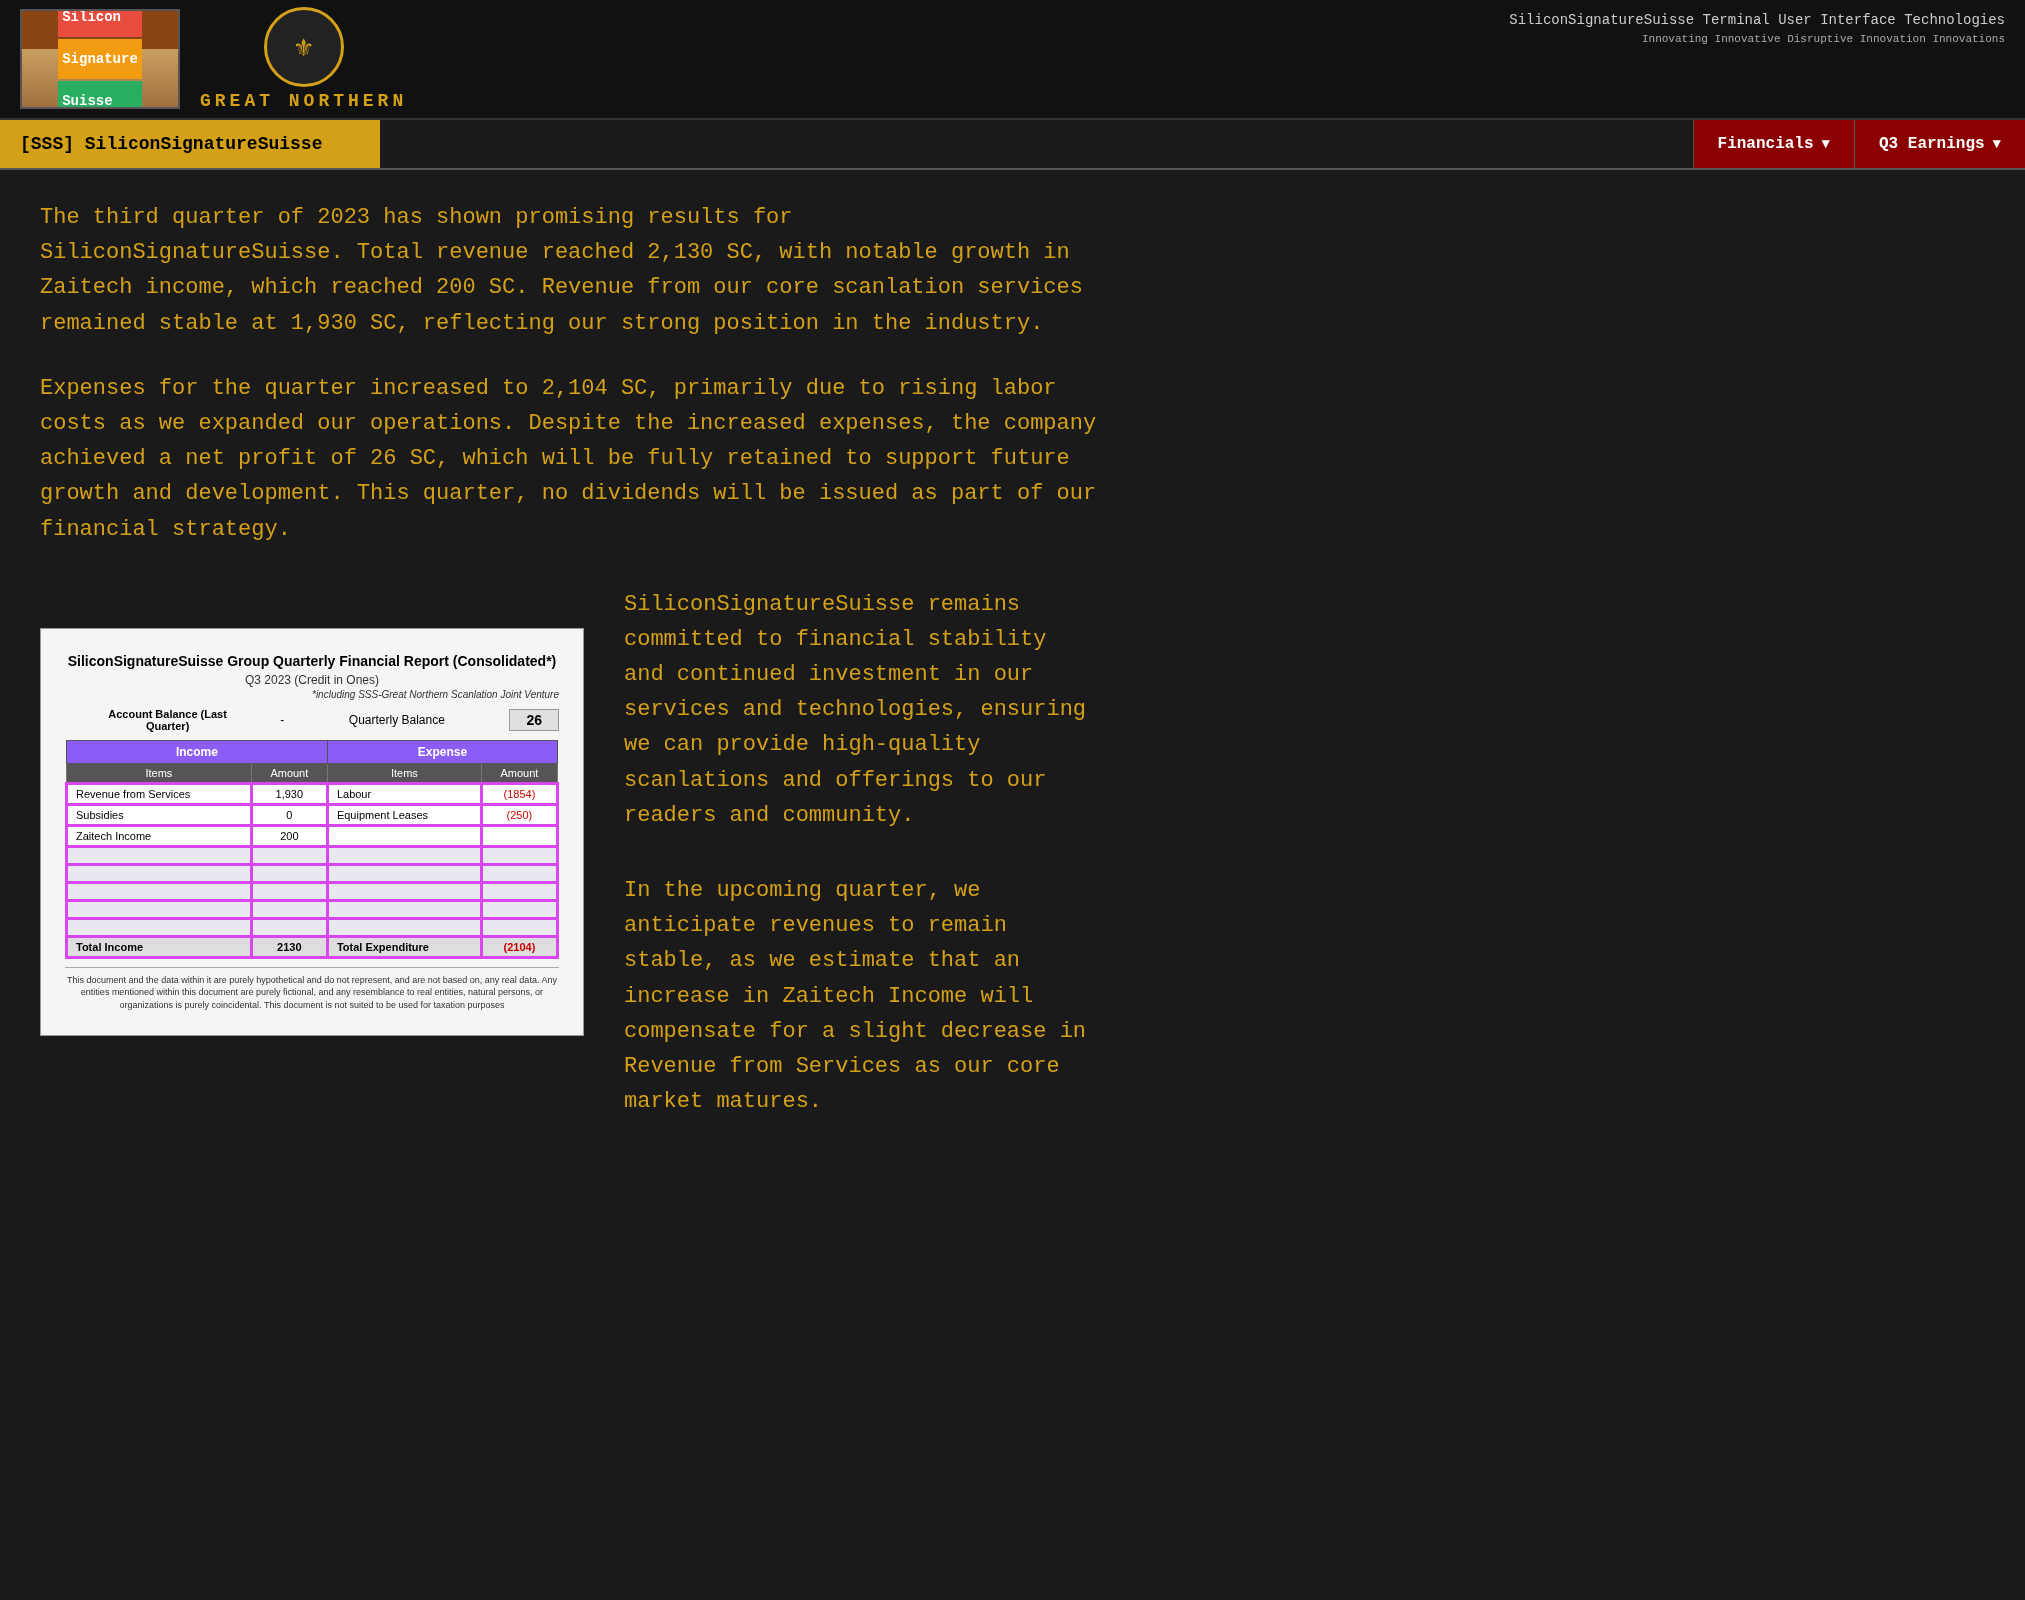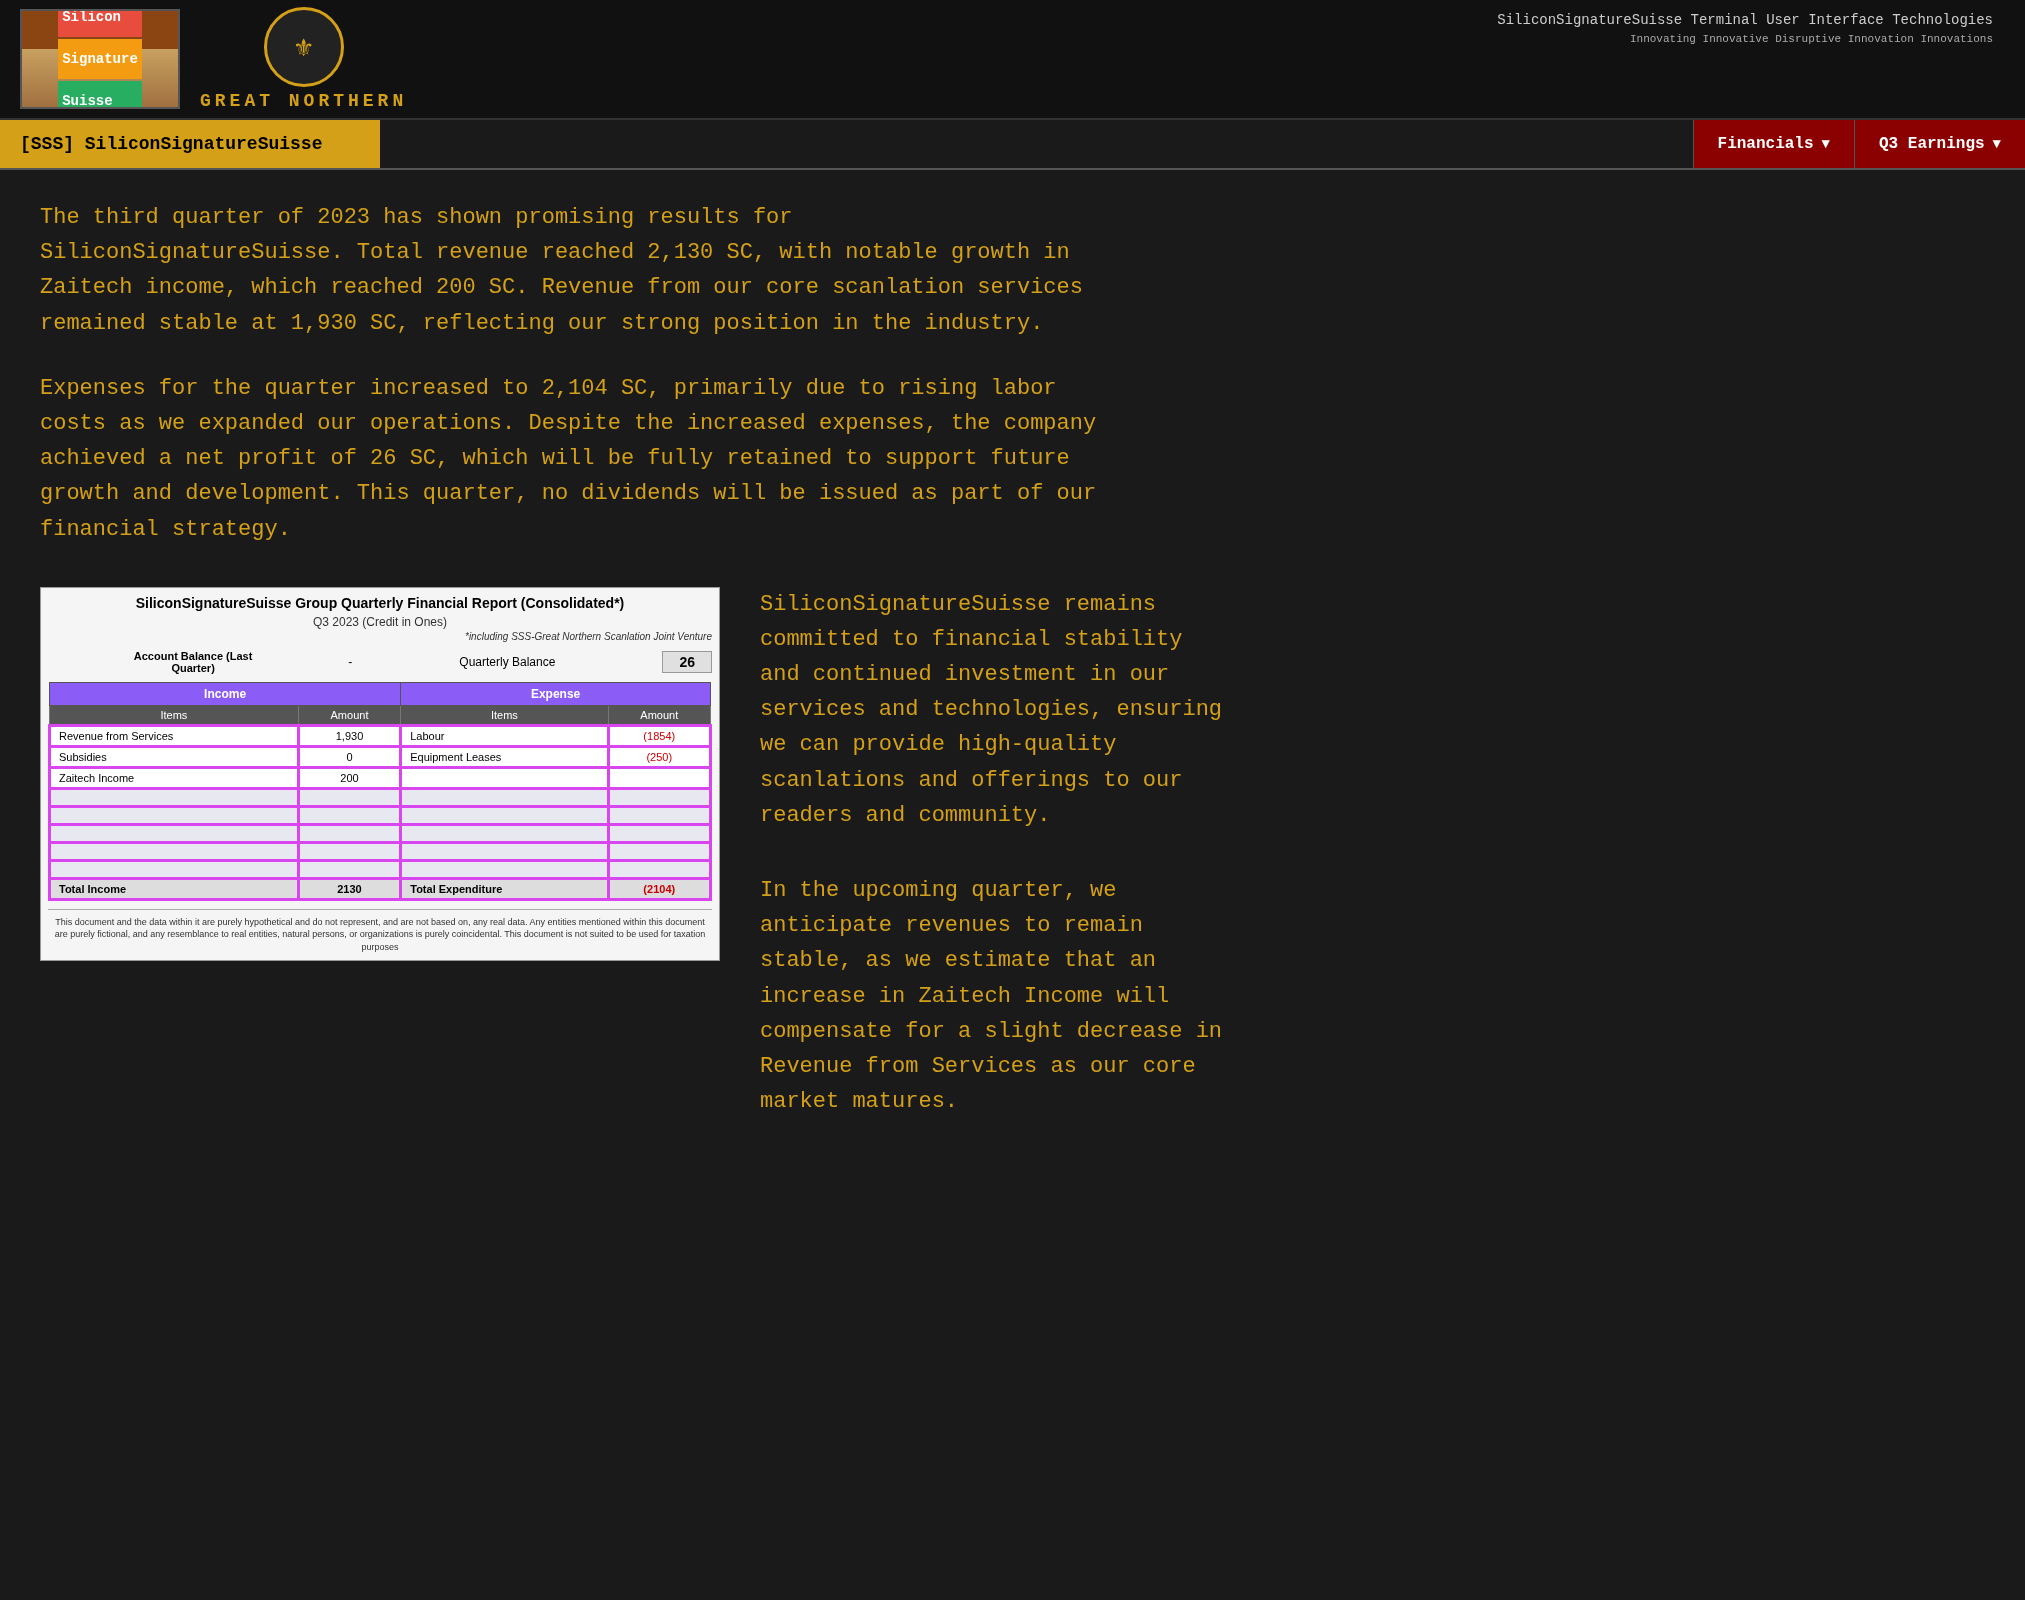--- a/index.html
+++ b/index.html
@@ -80,21 +80,21 @@
     }
     .gn-title {
       color: #d4a017;
       font-size: 18px;
       font-weight: bold;
       letter-spacing: 4px;
     }
 
     .header-right {
       position: absolute;
-      right: 32px;
+      right: 20px;
       top: 10px;
       text-align: right;
       color: #ccc;
       font-size: 13px;
       line-height: 1.5;
     }
     .header-right .main-line { font-size: 14px; }
     .header-right .sub-line { font-size: 11px; color: #aaa; }
 
     
@@ -166,26 +166,27 @@
     .two-col {
       display: flex;
       gap: 40px;
       align-items: flex-start;
     }
 
     
     .financial-table-container {
       background: #f5f5f5;
       border: 1px solid #999;
-      padding: 7px;
-      width: 680px;
+      padding: 24px;
+      width: 544px;
       flex-shrink: 0;
       font-family: Arial, sans-serif;
       color: #000;
       font-size: 13px;
+      margin-top: 41px;
     }
     .ft-title {
       text-align: center;
       font-size: 14px;
       font-weight: bold;
       color: #000;
       margin-bottom: 4px;
     }
     .ft-subtitle {
       text-align: center;

